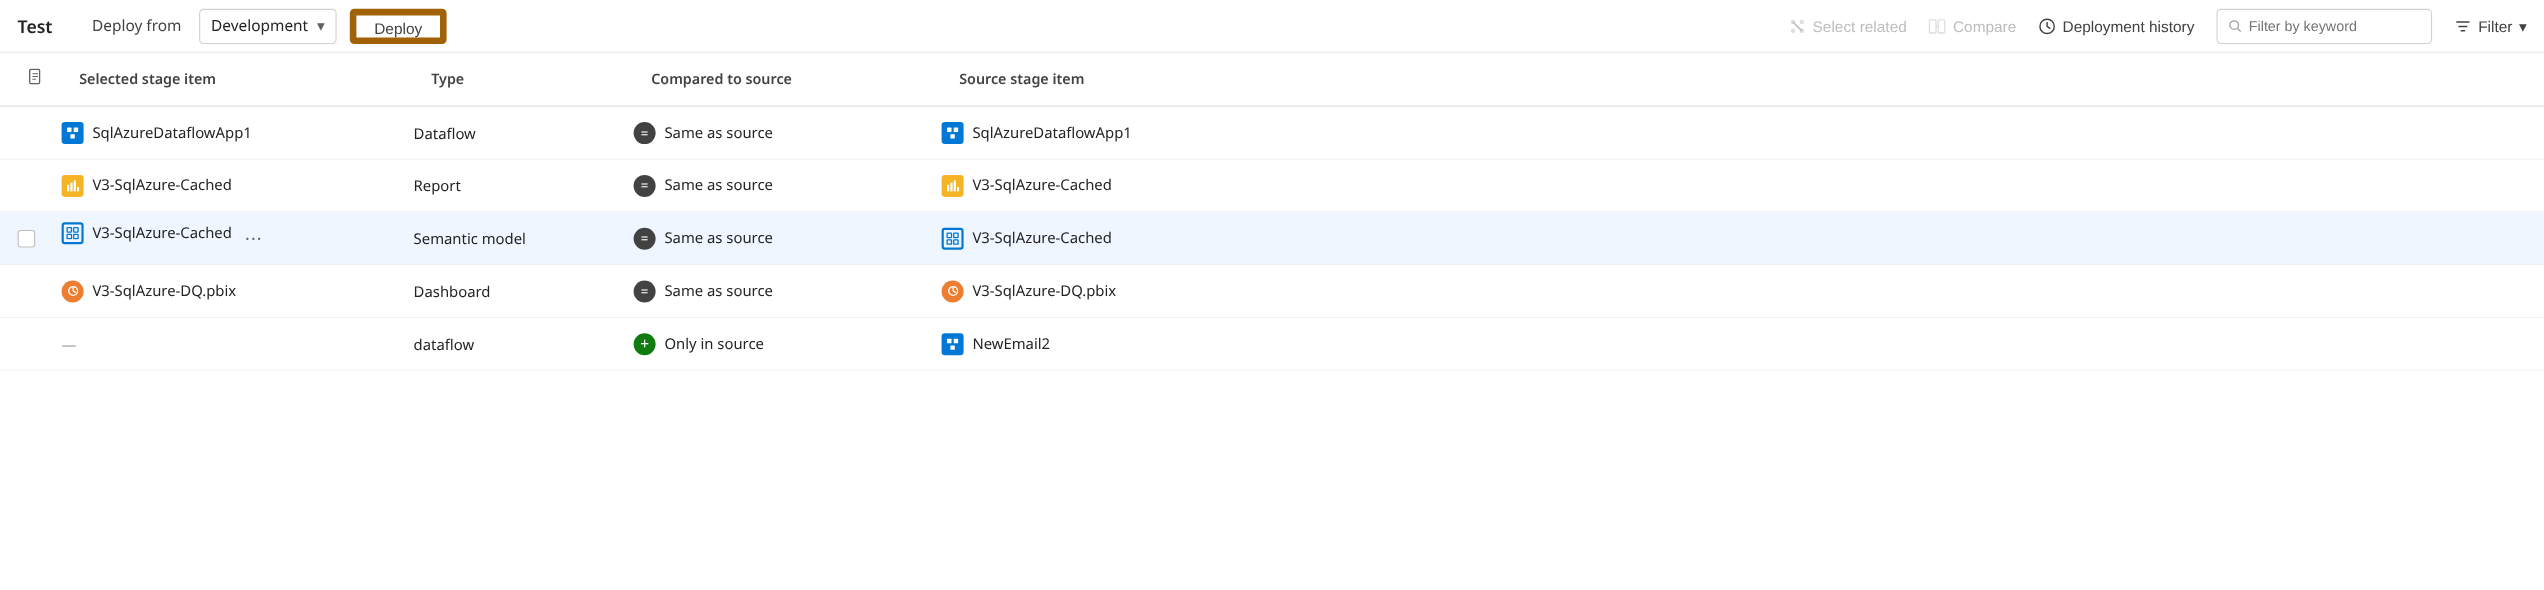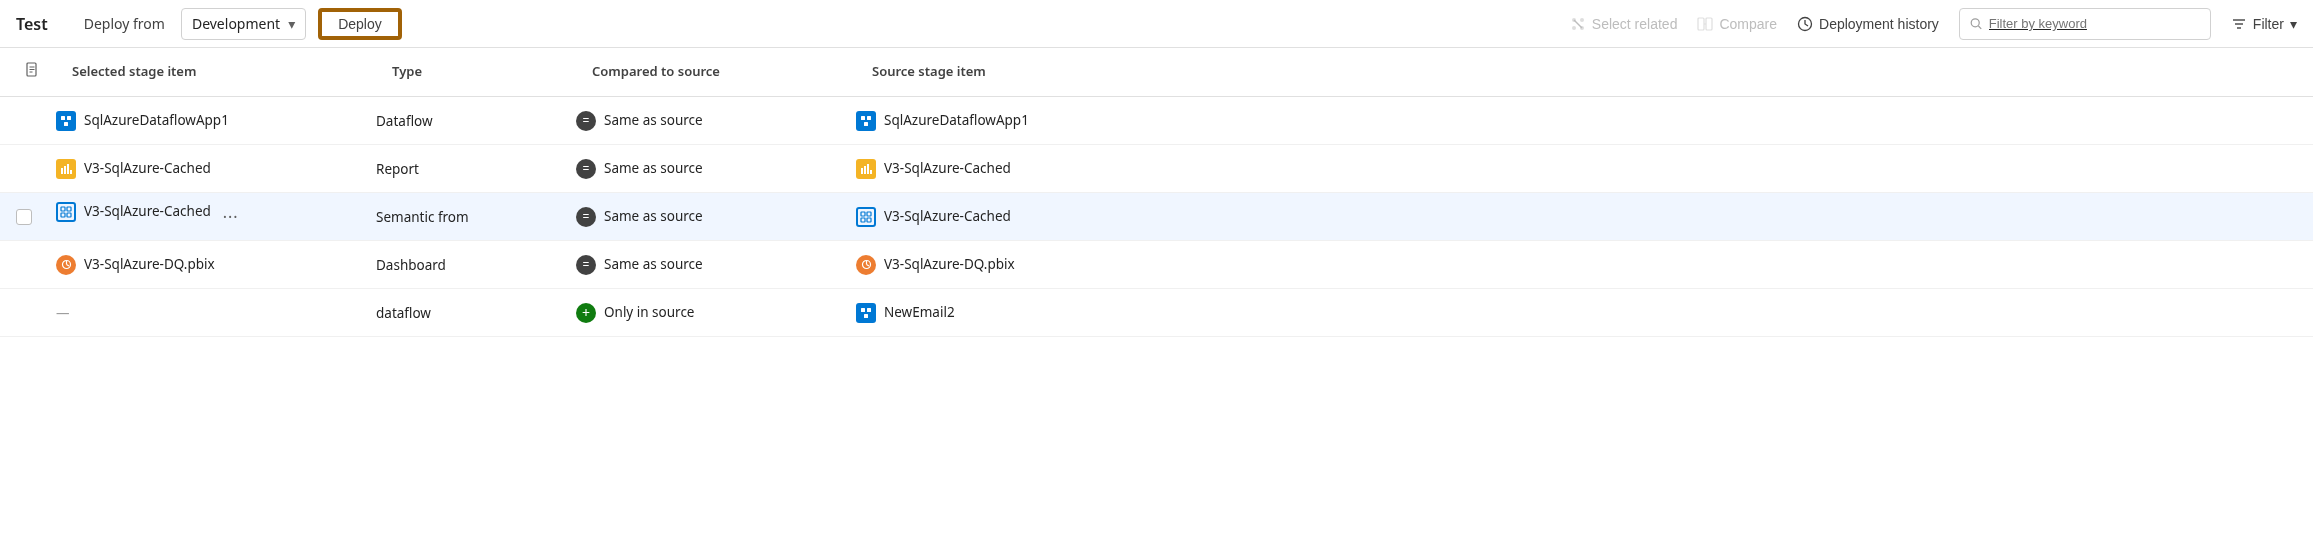--- a/index.html
+++ b/index.html
@@ -41,21 +41,21 @@
       height: 32px;
     }
     .deploy-dropdown span {
       font-size: 14px;
     }
     .chevron-icon {
       font-size: 10px;
       color: #616161;
     }
     .deploy-btn {
-      border: 4px solid #a16207;
+      border: 6px solid #a16207;
       border-radius: 4px;
       padding: 4px 16px;
       background: #fff;
       cursor: pointer;
       font-size: 14px;
       height: 32px;
       color: #424242;
     }
     .spacer { flex: 1; }
     .toolbar-actions {
@@ -84,23 +84,22 @@
       flex-shrink: 0;
     }
     .search-box {
       display: flex;
       align-items: center;
       border: 1px solid #d1d1d1;
       border-radius: 4px;
       padding: 0 10px;
       gap: 6px;
       height: 32px;
-      width: 252px;
+      width: 196px;
       background: #fff;
-      text-decoration: underline;
     }
     .search-box input {
       border: none;
       outline: none;
       font-size: 13px;
       color: #9e9e9e;
       width: 100%;
       background: transparent;
     }
     .filter-btn {
@@ -411,21 +410,21 @@
         <rect x="1" y="1" width="4" height="4" rx="0.5"></rect>
         <rect x="7" y="1" width="4" height="4" rx="0.5"></rect>
         <rect x="1" y="7" width="4" height="4" rx="0.5"></rect>
         <rect x="7" y="7" width="4" height="4" rx="0.5"></rect>
       </svg>
     </div>
           <span>V3-SqlAzure-Cached</span>
       <span class="more-icon">···</span>
     </div>
     <div class="cell">
-      <span>Semantic from</span>
+      <span>Semantic model</span>
     </div>
     <div class="cell">
       <div class="status-same">=</div>
       <span>Same as source</span>
     </div>
     <div class="cell">
       <div class="icon-semantic">
       <svg width="12" height="12" viewBox="0 0 12 12" fill="none" stroke="#0078d4" stroke-width="1.2">
         <rect x="1" y="1" width="4" height="4" rx="0.5"></rect>
         <rect x="7" y="1" width="4" height="4" rx="0.5"></rect>

